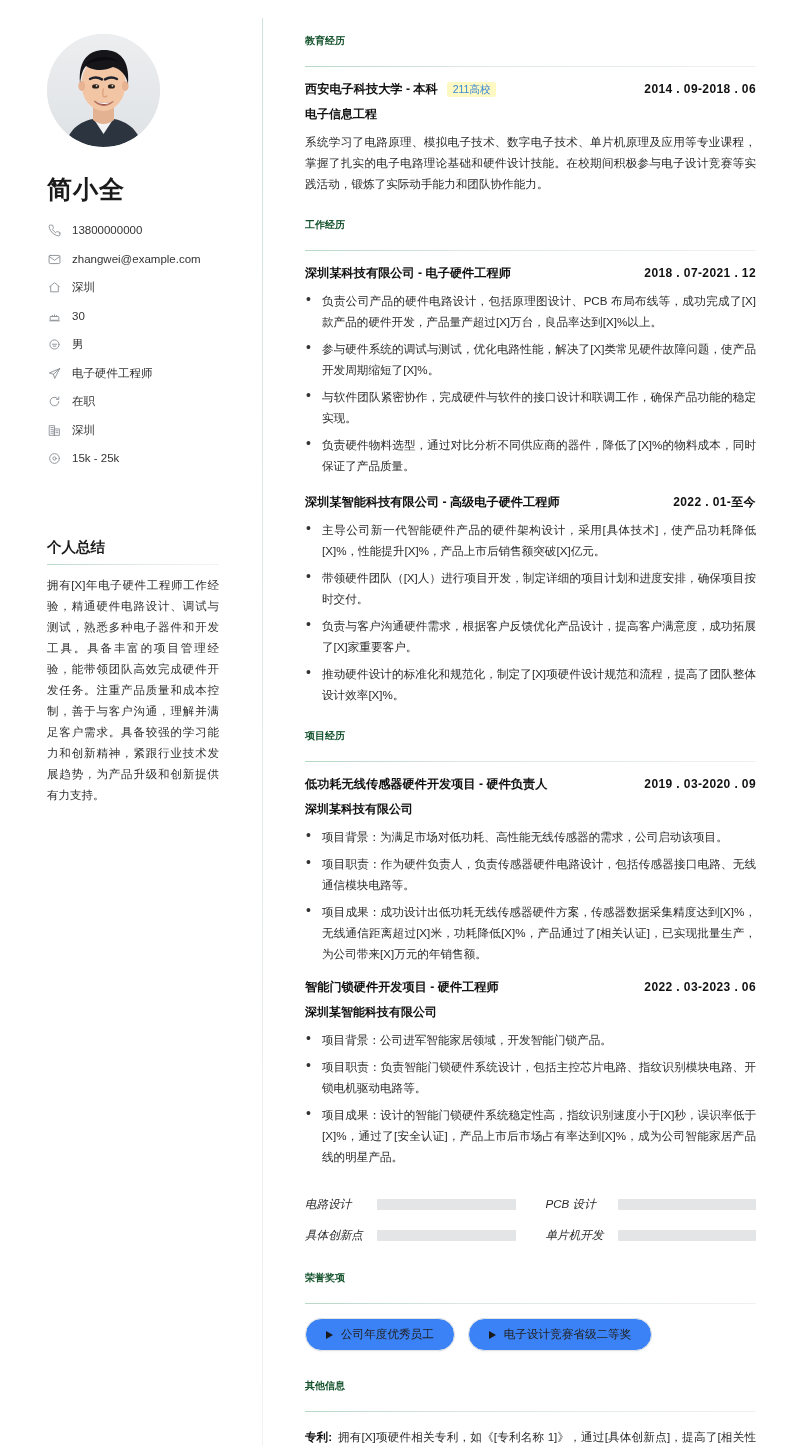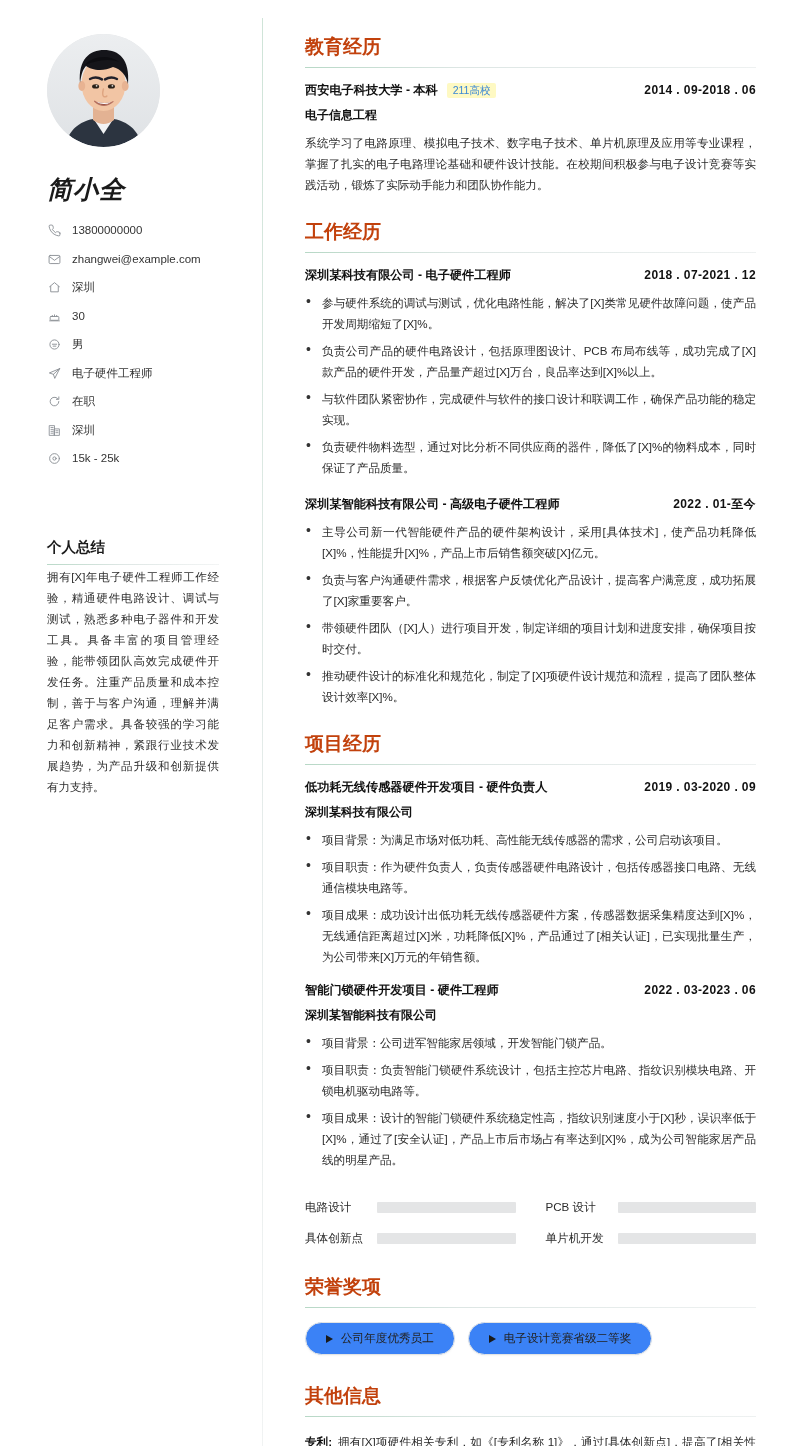--- a/index.html
+++ b/index.html
@@ -40,21 +40,20 @@
     position: relative;
   }
   .avatar svg { display: block; width: 113px; height: 113px; }
 
   .person-name {
     font-size: 25px;
     font-weight: bold;
     letter-spacing: 1px;
     color: #1a1a1a;
     margin: 0 0 16px 17px;
-    font-style: italic;
   }
 
   .contact-list { list-style: none; margin-left: 17px; }
   .contact-item {
     display: flex;
     align-items: flex-end;
     font-size: 11.5px;
     color: #333;
     margin-bottom: 12.5px;
     line-height: 16px;
@@ -73,41 +72,41 @@
 
   .side-section { margin: 72px 0 0 17px; }
   .side-head {
     font-size: 14.5px;
     font-weight: bold;
     color: #1a1a1a;
     padding-bottom: 7px;
     border-bottom: 1px solid;
     border-image: linear-gradient(to right, #b9d9c8 0%, #dfe7e5 45%, #f3f5f5 100%) 1;
     width: 172px;
-    margin-bottom: 2px;
+    margin-bottom: 10px;
   }
   .side-body {
     font-size: 11.5px;
     line-height: 21px;
     color: #2e2e2e;
     width: 172px;
     text-align: justify;
   }
 
   
   .main {
     flex: 1;
     padding: 34px 38px 30px 42px;
   }
   .section { margin-bottom: 24px; }
   .sec-head {
-    font-size: 19px;
+    font-size: 10px;
     font-weight: bold;
-    color: #c2410c;
-    padding-bottom: 7px;
+    color: #14532d;
+    padding-bottom: 18px;
     margin-bottom: 14px;
     border-bottom: 1px solid;
     border-image: linear-gradient(to right, #b7d8c6 0%, #dde6e4 35%, #eef1f1 100%) 1;
   }
 
   .entry { margin-bottom: 15px; }
   .entry:last-child { margin-bottom: 0; }
   .entry-top {
     display: flex;
     align-items: baseline;
@@ -172,21 +171,21 @@
   ul.bullets li:last-child { margin-bottom: 0; }
 
   
   .skill-grid {
     display: grid;
     grid-template-columns: 1fr 1fr;
     column-gap: 30px;
     row-gap: 16px;
     margin-top: 4px;
   }
-  .skill-row { display: flex; align-items: center; }
+  .skill-row { display: flex; align-items: center; font-style: italic; }
   .skill-label {
     font-size: 11.6px;
     color: #2b2b2b;
     flex: 0 0 72px;
     white-space: nowrap;
   }
   .skill-bar {
     flex: 1;
     height: 11px;
     background: #e4e5e6;
@@ -400,36 +399,36 @@
 
     <section class="section">
       <div class="sec-head">工作经历</div>
 
       <div class="entry">
         <div class="entry-top">
           <div class="entry-title">深圳某科技有限公司 - 电子硬件工程师</div>
           <div class="entry-date">2018 . 07-2021 . 12</div>
         </div>
         <ul class="bullets">
+          <li>负责公司产品的硬件电路设计，包括原理图设计、PCB 布局布线等，成功完成了[X]款产品的硬件开发，产品量产超过[X]万台，良品率达到[X]%以上。</li>
           <li>参与硬件系统的调试与测试，优化电路性能，解决了[X]类常见硬件故障问题，使产品开发周期缩短了[X]%。</li>
-          <li>负责公司产品的硬件电路设计，包括原理图设计、PCB 布局布线等，成功完成了[X]款产品的硬件开发，产品量产超过[X]万台，良品率达到[X]%以上。</li>
           <li>与软件团队紧密协作，完成硬件与软件的接口设计和联调工作，确保产品功能的稳定实现。</li>
           <li>负责硬件物料选型，通过对比分析不同供应商的器件，降低了[X]%的物料成本，同时保证了产品质量。</li>
         </ul>
       </div>
 
       <div class="entry" style="margin-top:18px;">
         <div class="entry-top">
           <div class="entry-title">深圳某智能科技有限公司 - 高级电子硬件工程师</div>
           <div class="entry-date">2022 . 01-至今</div>
         </div>
         <ul class="bullets">
           <li>主导公司新一代智能硬件产品的硬件架构设计，采用[具体技术]，使产品功耗降低[X]%，性能提升[X]%，产品上市后销售额突破[X]亿元。</li>
+          <li>带领硬件团队（[X]人）进行项目开发，制定详细的项目计划和进度安排，确保项目按时交付。</li>
           <li>负责与客户沟通硬件需求，根据客户反馈优化产品设计，提高客户满意度，成功拓展了[X]家重要客户。</li>
-          <li>带领硬件团队（[X]人）进行项目开发，制定详细的项目计划和进度安排，确保项目按时交付。</li>
           <li>推动硬件设计的标准化和规范化，制定了[X]项硬件设计规范和流程，提高了团队整体设计效率[X]%。</li>
         </ul>
       </div>
     </section>
 
     <section class="section">
       <div class="sec-head">项目经历</div>
 
       <div class="entry">
         <div class="entry-top">

